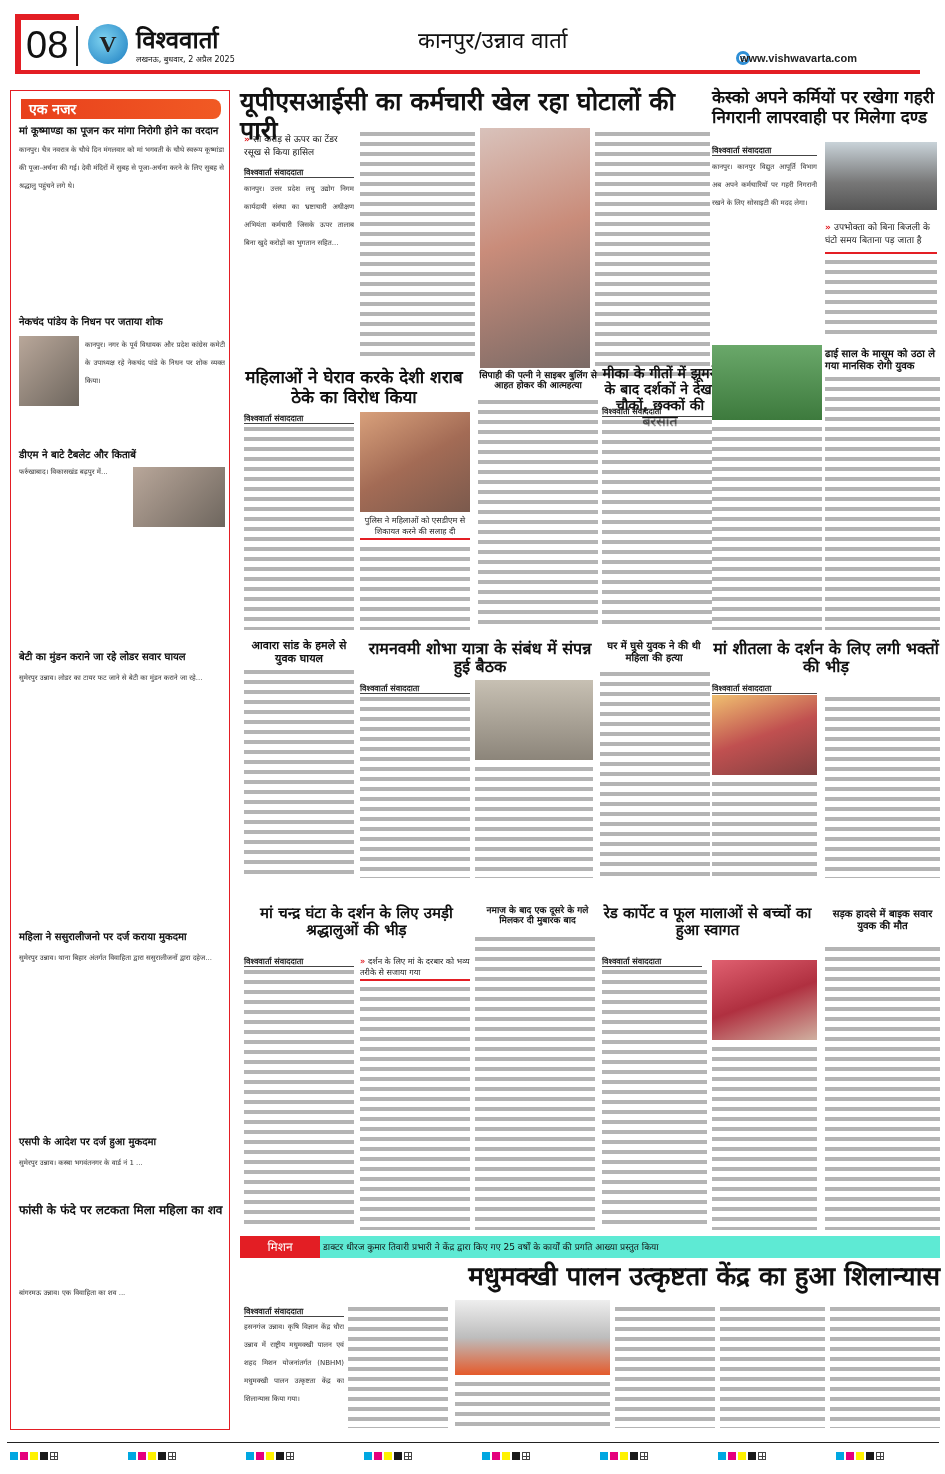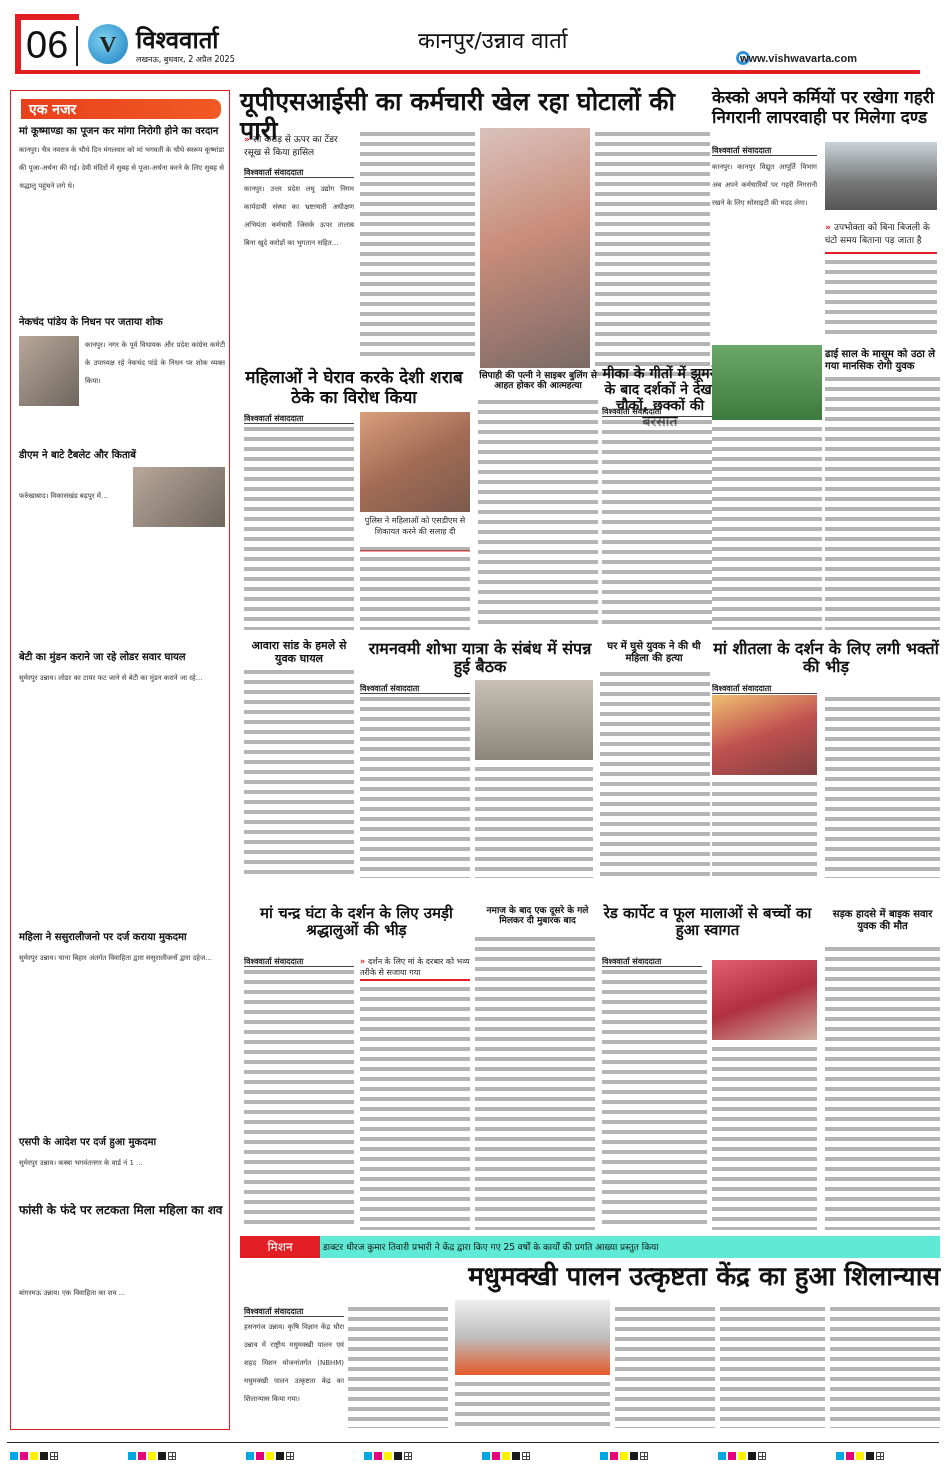--- a/index.html
+++ b/index.html
@@ -22,38 +22,38 @@
 .photo{background:linear-gradient(135deg,#b9a79a,#6e665e)}
 .redbar{height:2px;background:#e31e24}
 .rule{height:1px;background:#222}
 </style>
 </head>
 <body>
 
 <div class="abs hdrtop"></div>
 <div class="abs" style="left:15px;top:14px;width:6px;height:58px;background:#e31e24"></div>
 <div class="abs" style="left:15px;top:70px;width:905px;height:4px;background:#e31e24"></div>
-<div class="abs pageno">06</div>
+<div class="abs pageno">08</div>
 <div class="abs vsep"></div>
 <div class="abs logo">V</div>
 <div class="abs brand">विश्ववार्ता</div>
 <div class="abs dateline">लखनऊ,   बुधवार, 2 अप्रैल 2025</div>
 <div class="abs section">कानपुर/उन्नाव वार्ता</div>
 <div class="abs ie">e</div>
 <div class="abs web">www.vishwavarta.com</div>
 
 <div class="abs box" style="left:10px;top:90px;width:220px;height:1340px">
   <div class="abs" style="left:10px;top:8px;width:200px;height:20px;background:linear-gradient(90deg,#e8401c,#f15a24);border-radius:0 8px 8px 0;color:#fff;font-weight:bold;font-size:14px;padding-left:8px;line-height:20px">एक नजर</div>
   <div class="abs h1" style="left:8px;top:34px;width:205px;font-size:10px">मां कूष्माण्डा का पूजन कर मांगा निरोगी होने का वरदान</div>
   <div class="abs col" style="left:8px;top:50px;width:205px;height:160px">कानपुर। चैत्र नवरात्र के चौथे दिन मंगलवार को मां भगवती के चौथे स्वरूप कूष्मांडा की पूजा-अर्चना की गई। देवी मंदिरों में सुबह से पूजा-अर्चना करने के लिए सुबह से श्रद्धालु पहुंचने लगे थे।</div>
   <div class="abs h1" style="left:8px;top:225px;width:205px;font-size:10px">नेकचंद पांडेय के निधन पर जताया शोक</div>
   <div class="abs photo" style="left:8px;top:245px;width:60px;height:70px"></div>
   <div class="abs col" style="left:74px;top:245px;width:140px;height:110px">कानपुर। नगर के पूर्व विधायक और प्रदेश कांग्रेस कमेटी के उपाध्यक्ष रहे नेकचंद पांडे के निधन पर शोक व्यक्त किया।</div>
   <div class="abs h1" style="left:8px;top:358px;width:205px;font-size:10px">डीएम ने बाटे टैबलेट और किताबें</div>
-  <div class="abs col" style="left:8px;top:396px;width:110px;height:40px">फर्रुखाबाद। विकासखंड बढ़पुर में...</div>
+  <div class="abs col" style="left:8px;top:372px;width:110px;height:40px">फर्रुखाबाद। विकासखंड बढ़पुर में...</div>
   <div class="abs photo" style="left:122px;top:376px;width:92px;height:60px"></div>
   <div class="abs h1" style="left:8px;top:560px;width:205px;font-size:10px">बेटी का मुंडन कराने जा रहे लोडर सवार घायल</div>
   <div class="abs col" style="left:8px;top:578px;width:205px;height:40px">सुमेरपुर उन्नाव। लोडर का टायर फट जाने से बेटी का मुंडन कराने जा रहे...</div>
   <div class="abs h1" style="left:8px;top:840px;width:205px;font-size:10px">महिला ने ससुरालीजनो पर दर्ज कराया मुकदमा</div>
   <div class="abs col" style="left:8px;top:858px;width:205px;height:40px">सुमेरपुर उन्नाव। थाना बिहार अंतर्गत विवाहिता द्वारा ससुरालीजनों द्वारा दहेज...</div>
   <div class="abs h1" style="left:8px;top:1045px;width:205px;font-size:10px">एसपी के आदेश पर दर्ज हुआ मुकदमा</div>
   <div class="abs col" style="left:8px;top:1063px;width:205px;height:30px">सुमेरपुर उन्नाव। कस्बा भगवंतनगर के वार्ड नं 1 ...</div>
   <div class="abs h1" style="left:8px;top:1113px;width:205px;font-size:12px">फांसी के फंदे पर लटकता मिला महिला का शव</div>
   <div class="abs col" style="left:8px;top:1193px;width:205px;height:30px">बांगरमऊ उन्नाव। एक विवाहिता का शव ...</div>
 </div>
@@ -70,21 +70,21 @@
 <div class="abs byline" style="left:712px;top:144px;width:105px">विश्ववार्ता संवाददाता</div>
 <div class="abs col" style="left:712px;top:158px;width:105px;height:180px">कानपुर। कानपुर विद्युत आपूर्ति विभाग अब अपने कर्मचारियों पर गहरी निगरानी रखने के लिए सोसाइटी की मदद लेगा।</div>
 <div class="abs photo" style="left:825px;top:142px;width:112px;height:68px;background:linear-gradient(180deg,#c9d3d9,#777 60%,#555)"></div>
 <div class="abs" style="left:825px;top:220px;width:112px;font-size:9px"><span style="color:#e31e24;font-weight:bold">» </span><span>उपभोक्ता को बिना बिजली के घंटो समय बिताना पड़ जाता है</span></div>
 <div class="abs redbar" style="left:825px;top:252px;width:112px"></div>
 <div class="abs txt" style="left:825px;top:258px;width:112px;height:80px"></div>
 
 <div class="abs h1" style="left:244px;top:368px;width:220px;font-size:17px;text-align:center">महिलाओं ने घेराव करके देशी शराब ठेके का विरोध किया</div>
 <div class="abs byline" style="left:244px;top:412px;width:110px">विश्ववार्ता संवाददाता</div>
 <div class="abs photo" style="left:360px;top:412px;width:110px;height:100px;background:linear-gradient(150deg,#d8a07b,#a36b55,#7b5a4d)"></div>
-<div class="abs" style="left:360px;top:514px;width:110px;font-size:8px;text-align:center;border-bottom:2px solid #e31e24;padding-bottom:14px">पुलिस ने महिलाओं को एसडीएम से शिकायत करने की सलाह दी</div>
+<div class="abs" style="left:360px;top:514px;width:110px;font-size:8px;text-align:center;border-bottom:2px solid #e31e24;padding-bottom:2px">पुलिस ने महिलाओं को एसडीएम से शिकायत करने की सलाह दी</div>
 <div class="abs txt" style="left:244px;top:425px;width:110px;height:205px"></div>
 <div class="abs txt" style="left:360px;top:545px;width:110px;height:85px"></div>
 
 <div class="abs h1" style="left:478px;top:370px;width:120px;font-size:9px;text-align:center">सिपाही की पत्नी ने साइबर बुलिंग से आहत होकर की आत्महत्या</div>
 <div class="abs txt" style="left:478px;top:398px;width:120px;height:232px"></div>
 <div class="abs h1" style="left:600px;top:365px;width:120px;font-size:14px;text-align:center">मीका के गीतों में झूमने के बाद दर्शकों ने देखा चौकों, छक्कों की बरसात</div>
 <div class="abs byline" style="left:602px;top:405px;width:110px">विश्ववार्ता संवाददाता</div>
 <div class="abs txt" style="left:602px;top:418px;width:110px;height:212px"></div>
 <div class="abs photo" style="left:712px;top:345px;width:110px;height:75px;background:linear-gradient(180deg,#6aa86a,#3d7a3d)"></div>
 <div class="abs txt" style="left:712px;top:425px;width:110px;height:205px"></div>

